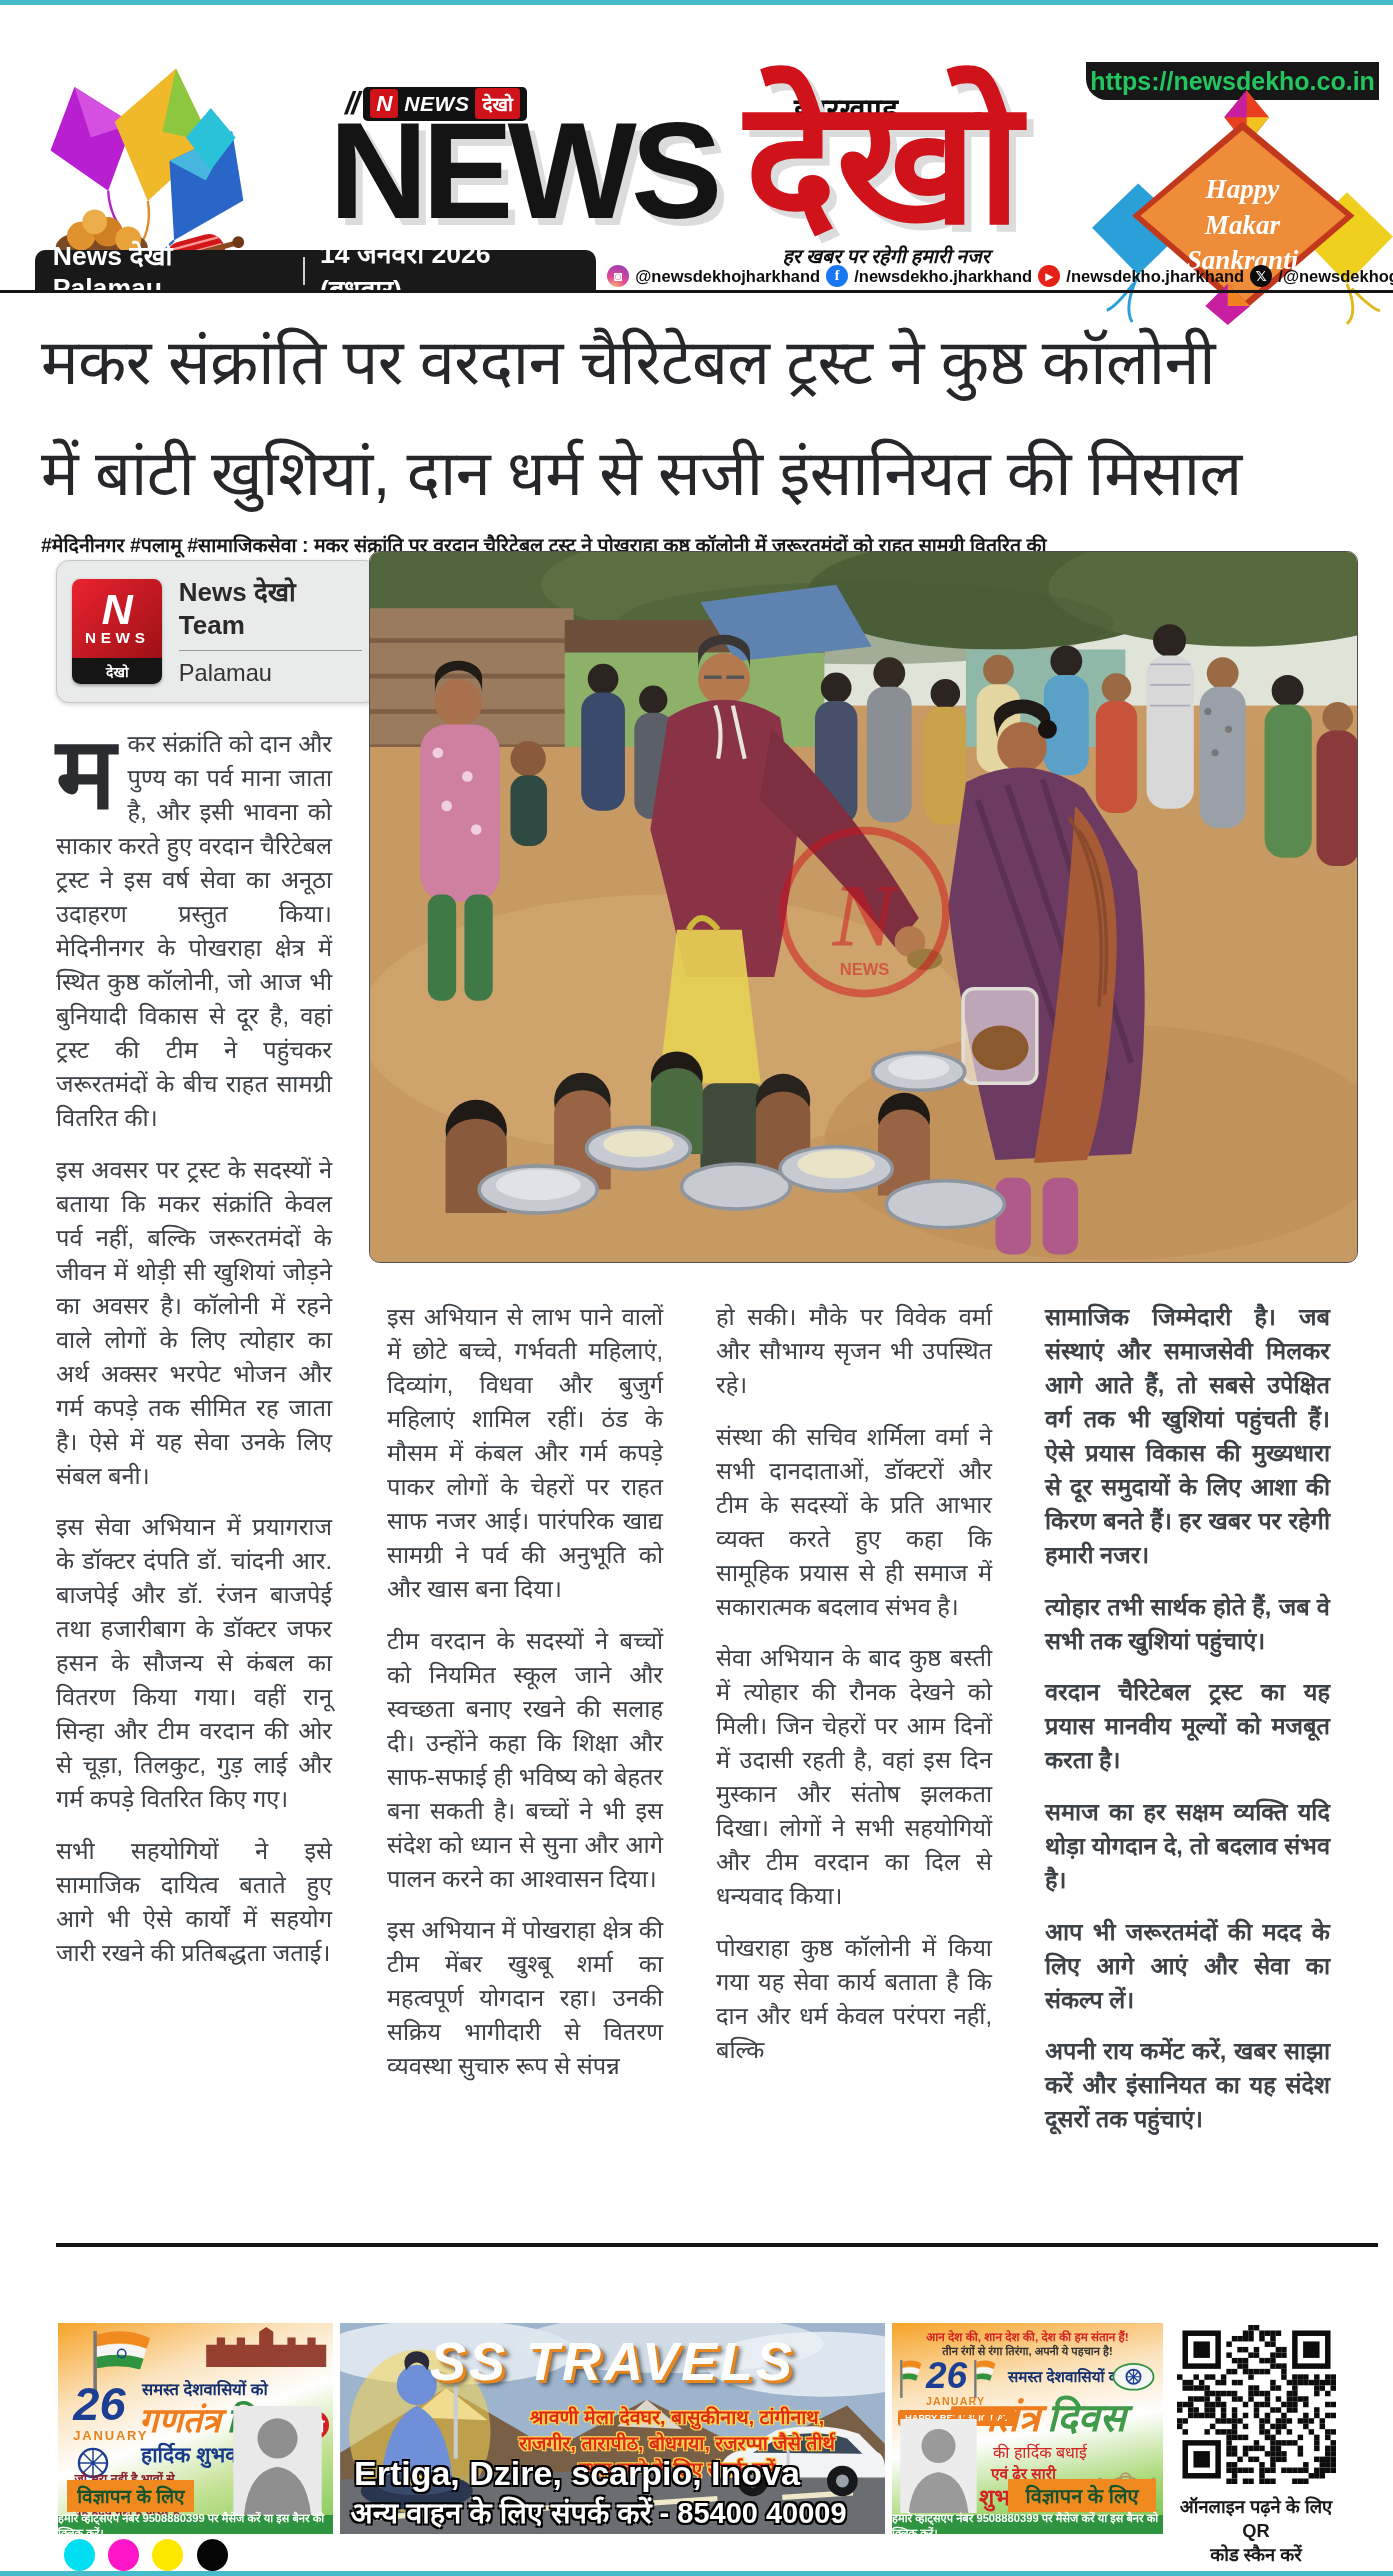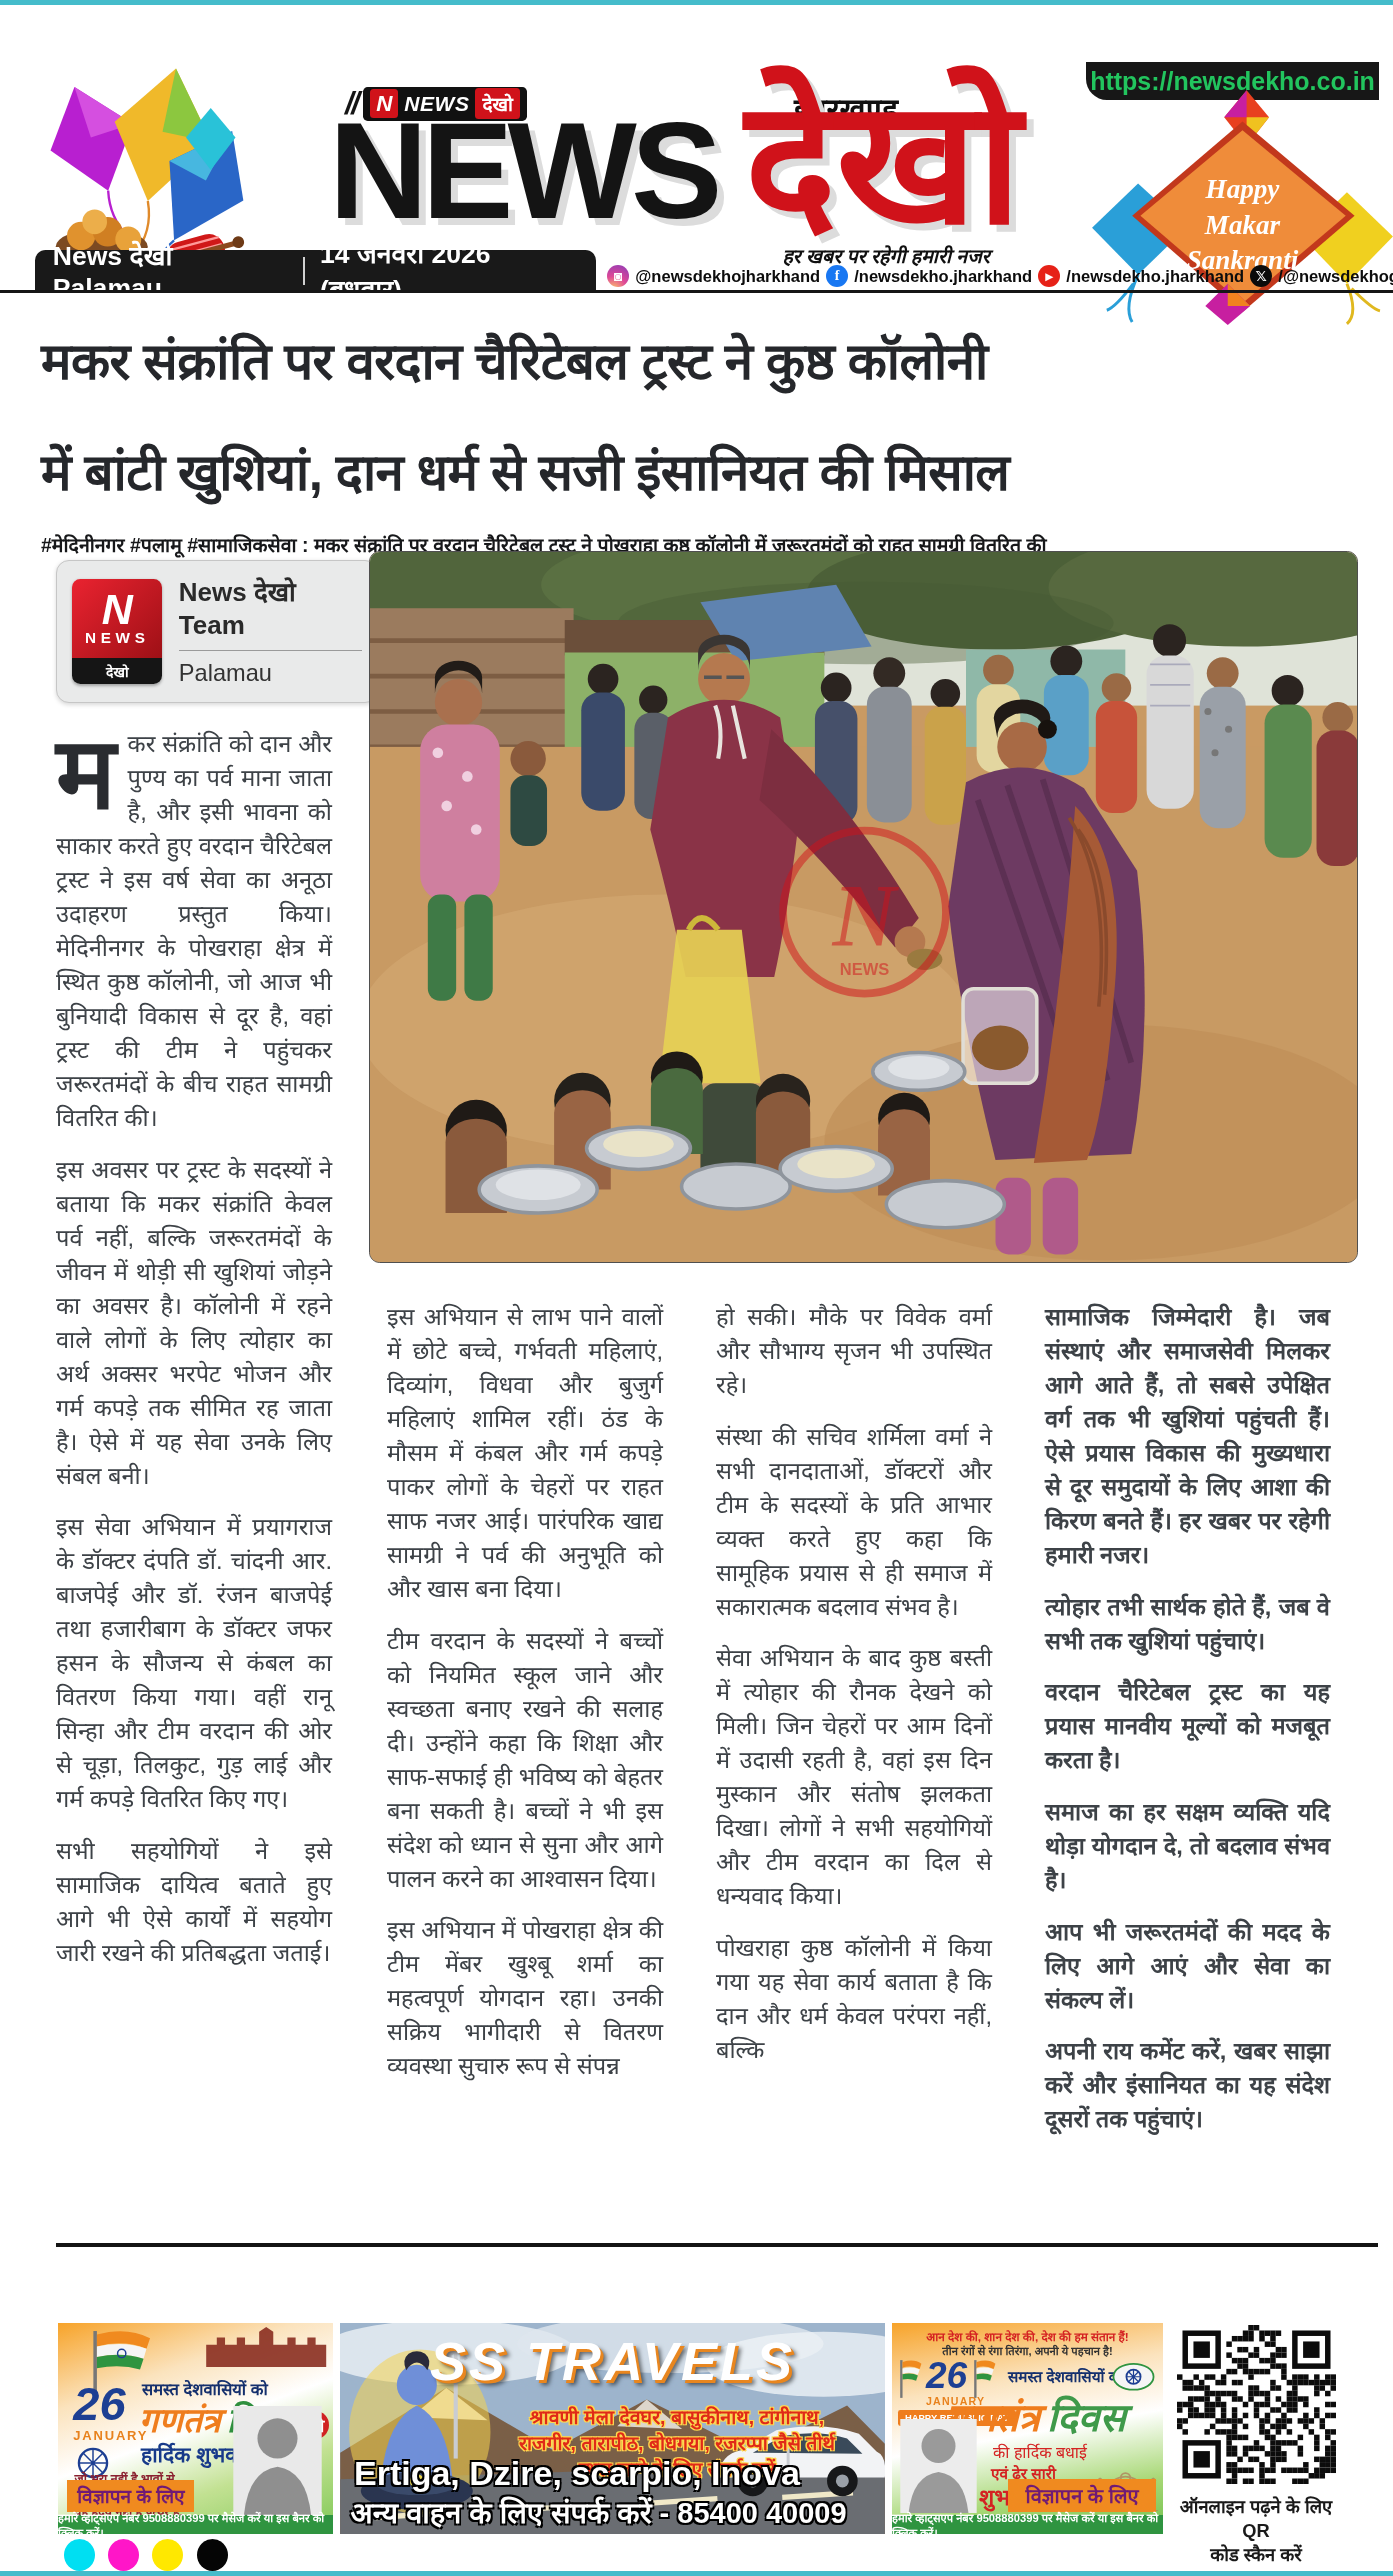--- a/index.html
+++ b/index.html
@@ -34,21 +34,21 @@
              border-radius:10.6px 10.6px 0 0; display:flex; align-items:center; padding:0 17.7px; gap:15.3px;
              font-size:26.6px; font-weight:700; }
   .datebar .sep { width:1.8px; height:28px; background:#ffffffcc; }
   .social-row { left:607px; top:263px; width:785px; height:26px; display:flex; align-items:center; gap:5.9px;
                 font-size:16.5px; font-weight:800; color:#0d0d0d; white-space:nowrap; }
   .sicon { width:22.4px; height:22.4px; border-radius:50%; display:inline-flex; align-items:center; justify-content:center;
            color:#fff; font-size:14px; font-weight:900; flex:0 0 auto; }
   .header-rule { left:0; top:290px; width:1393px; height:3px; background:#161616; }
 
   
-  .headline { left:41px; width:1322px; font-size:51px; font-weight:700; color:#25272b; line-height:112px;
+  .headline { left:41px; width:1322px; font-size:63px; font-weight:400; color:#25272b; line-height:112px;
               letter-spacing:-0.6px; }
   .standfirst { left:41px; top:531px; width:1334px; font-size:19.5px; font-weight:800; color:#17181a; }
 
   
   .byline { left:56px; top:560px; width:322px; height:143px; background:#e9eaea; border:1.2px solid #c6c6c6;
             border-radius:13px; display:flex; align-items:center; padding:13px 15.3px; gap:16.5px;
             box-shadow:0 1.8px 4.7px rgba(0,0,0,.15); }
   .bl-logo { width:90px; height:105px; border-radius:8.3px; overflow:hidden; flex:0 0 auto;
              display:flex; flex-direction:column; box-shadow:0 1.2px 3px rgba(0,0,0,.3); }
   .bl-red { flex:1; background:linear-gradient(135deg,#ea2330,#9e1016); color:#fff; display:flex;
@@ -70,21 +70,21 @@
   .col { position:absolute; }
   .col p { font-size:23.6px; line-height:34px; text-align:justify; color:#3d4247; margin-bottom:17.7px; }
   .dropcap { float:left; font-size:100px; line-height:77px; font-weight:700; color:#2a2c30;
              margin:8.3px 11.8px 0 0; }
   .bottom-rule { left:56px; top:2243px; width:1322px; height:4.1px; background:#141414; }
 
   
   .ad { position:absolute; top:2323px; height:211px; overflow:hidden; }
   .ad-footer { position:absolute; left:0; bottom:0; width:100%; height:19px; background:#2f9440; color:#fff;
                font-size:11.2px; font-weight:700; display:flex; align-items:center; justify-content:center; }
-  .cta { background:#f08a1f; color:#701a75; font-weight:800; display:flex; align-items:center; justify-content:center; }
+  .cta { background:#f08a1f; color:#14532d; font-weight:800; display:flex; align-items:center; justify-content:center; }
 
   .ad-rd1 { left:58px; width:275px; background:linear-gradient(160deg,#f7a329 0%,#fbe3bd 28%,#ffffff 50%,#c2e192 72%,#7ec855 100%); }
   .ad-ss  { left:340px; width:545px; background:#9db4cc; }
   .ad-rd2 { left:892px; width:271px; background:linear-gradient(170deg,#f7a329 0%,#fbe3bd 30%,#ffffff 52%,#a8d876 78%,#6fc04d 100%);padding-left:40px; }
 
   .rd-day { font-size:47px; font-weight:900; font-style:italic; color:#1d3f93; line-height:1; }
   .rd-month { font-size:13px; font-weight:800; color:#e8821d; letter-spacing:1.8px; }
   .rd-greet-blue { font-size:21px; font-weight:800; color:#173a8a; }
   .poem { font-size:12.4px; font-weight:700; color:#8a2030; line-height:16.5px; }
 

